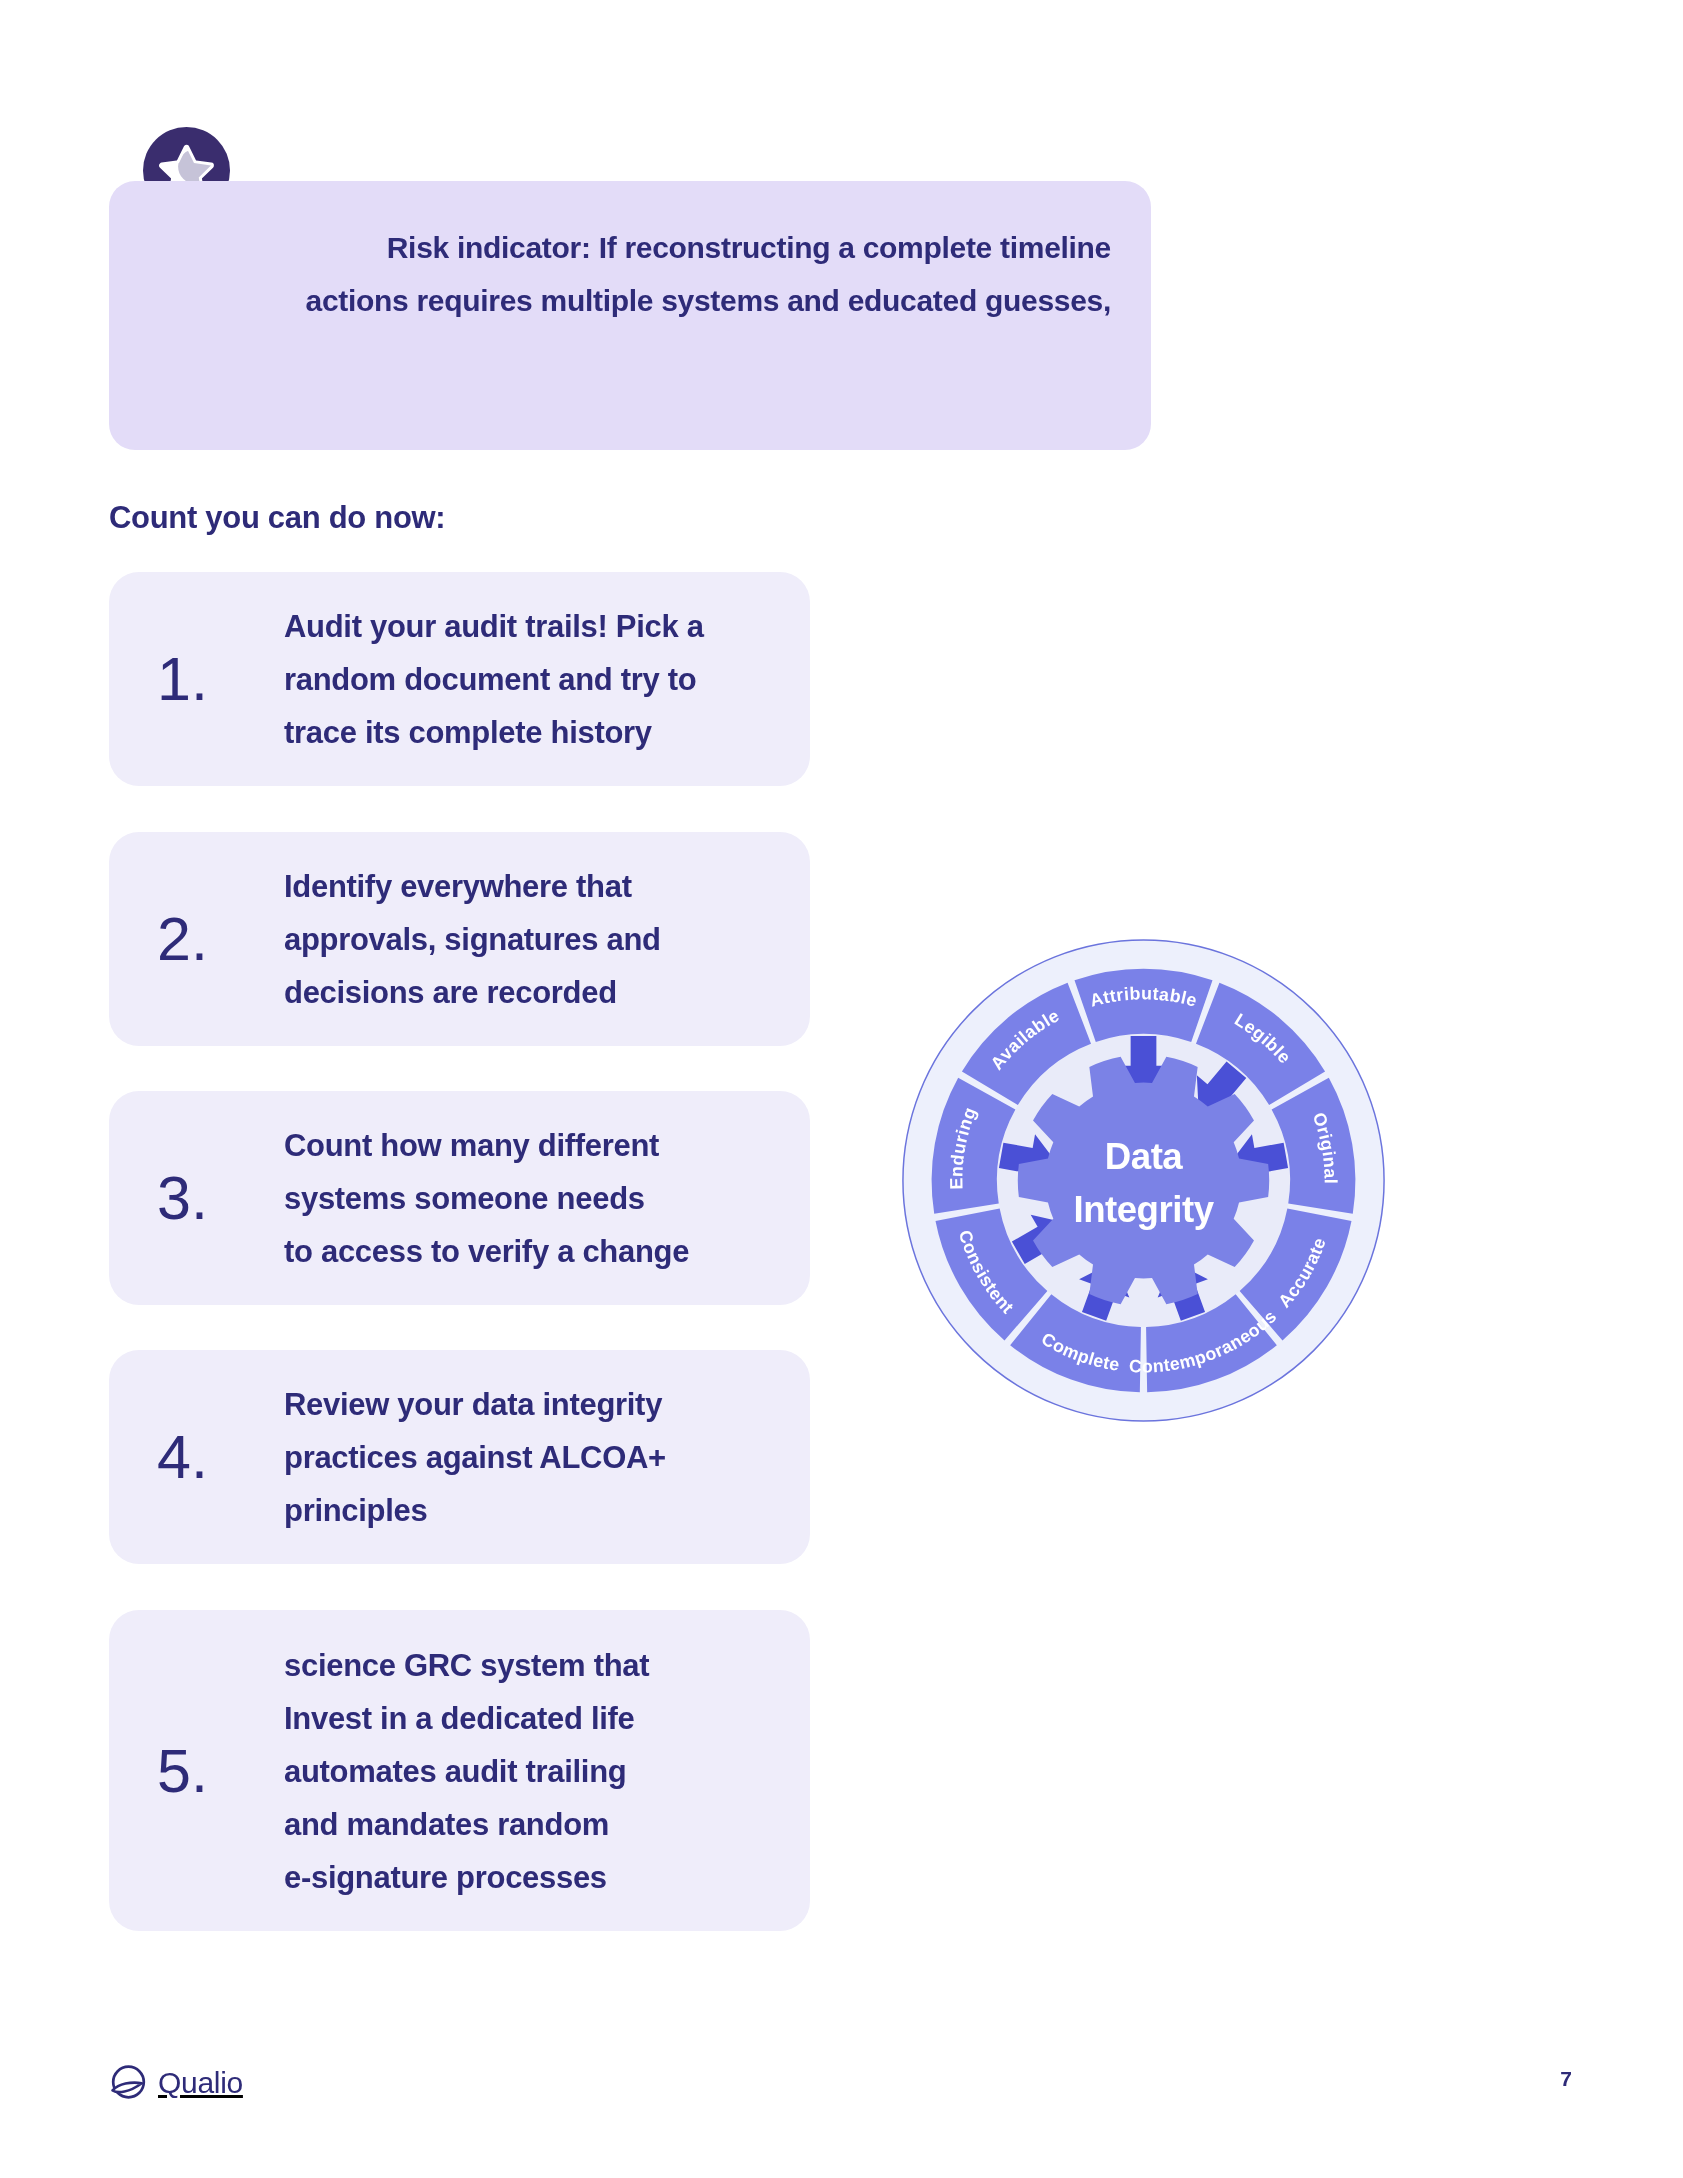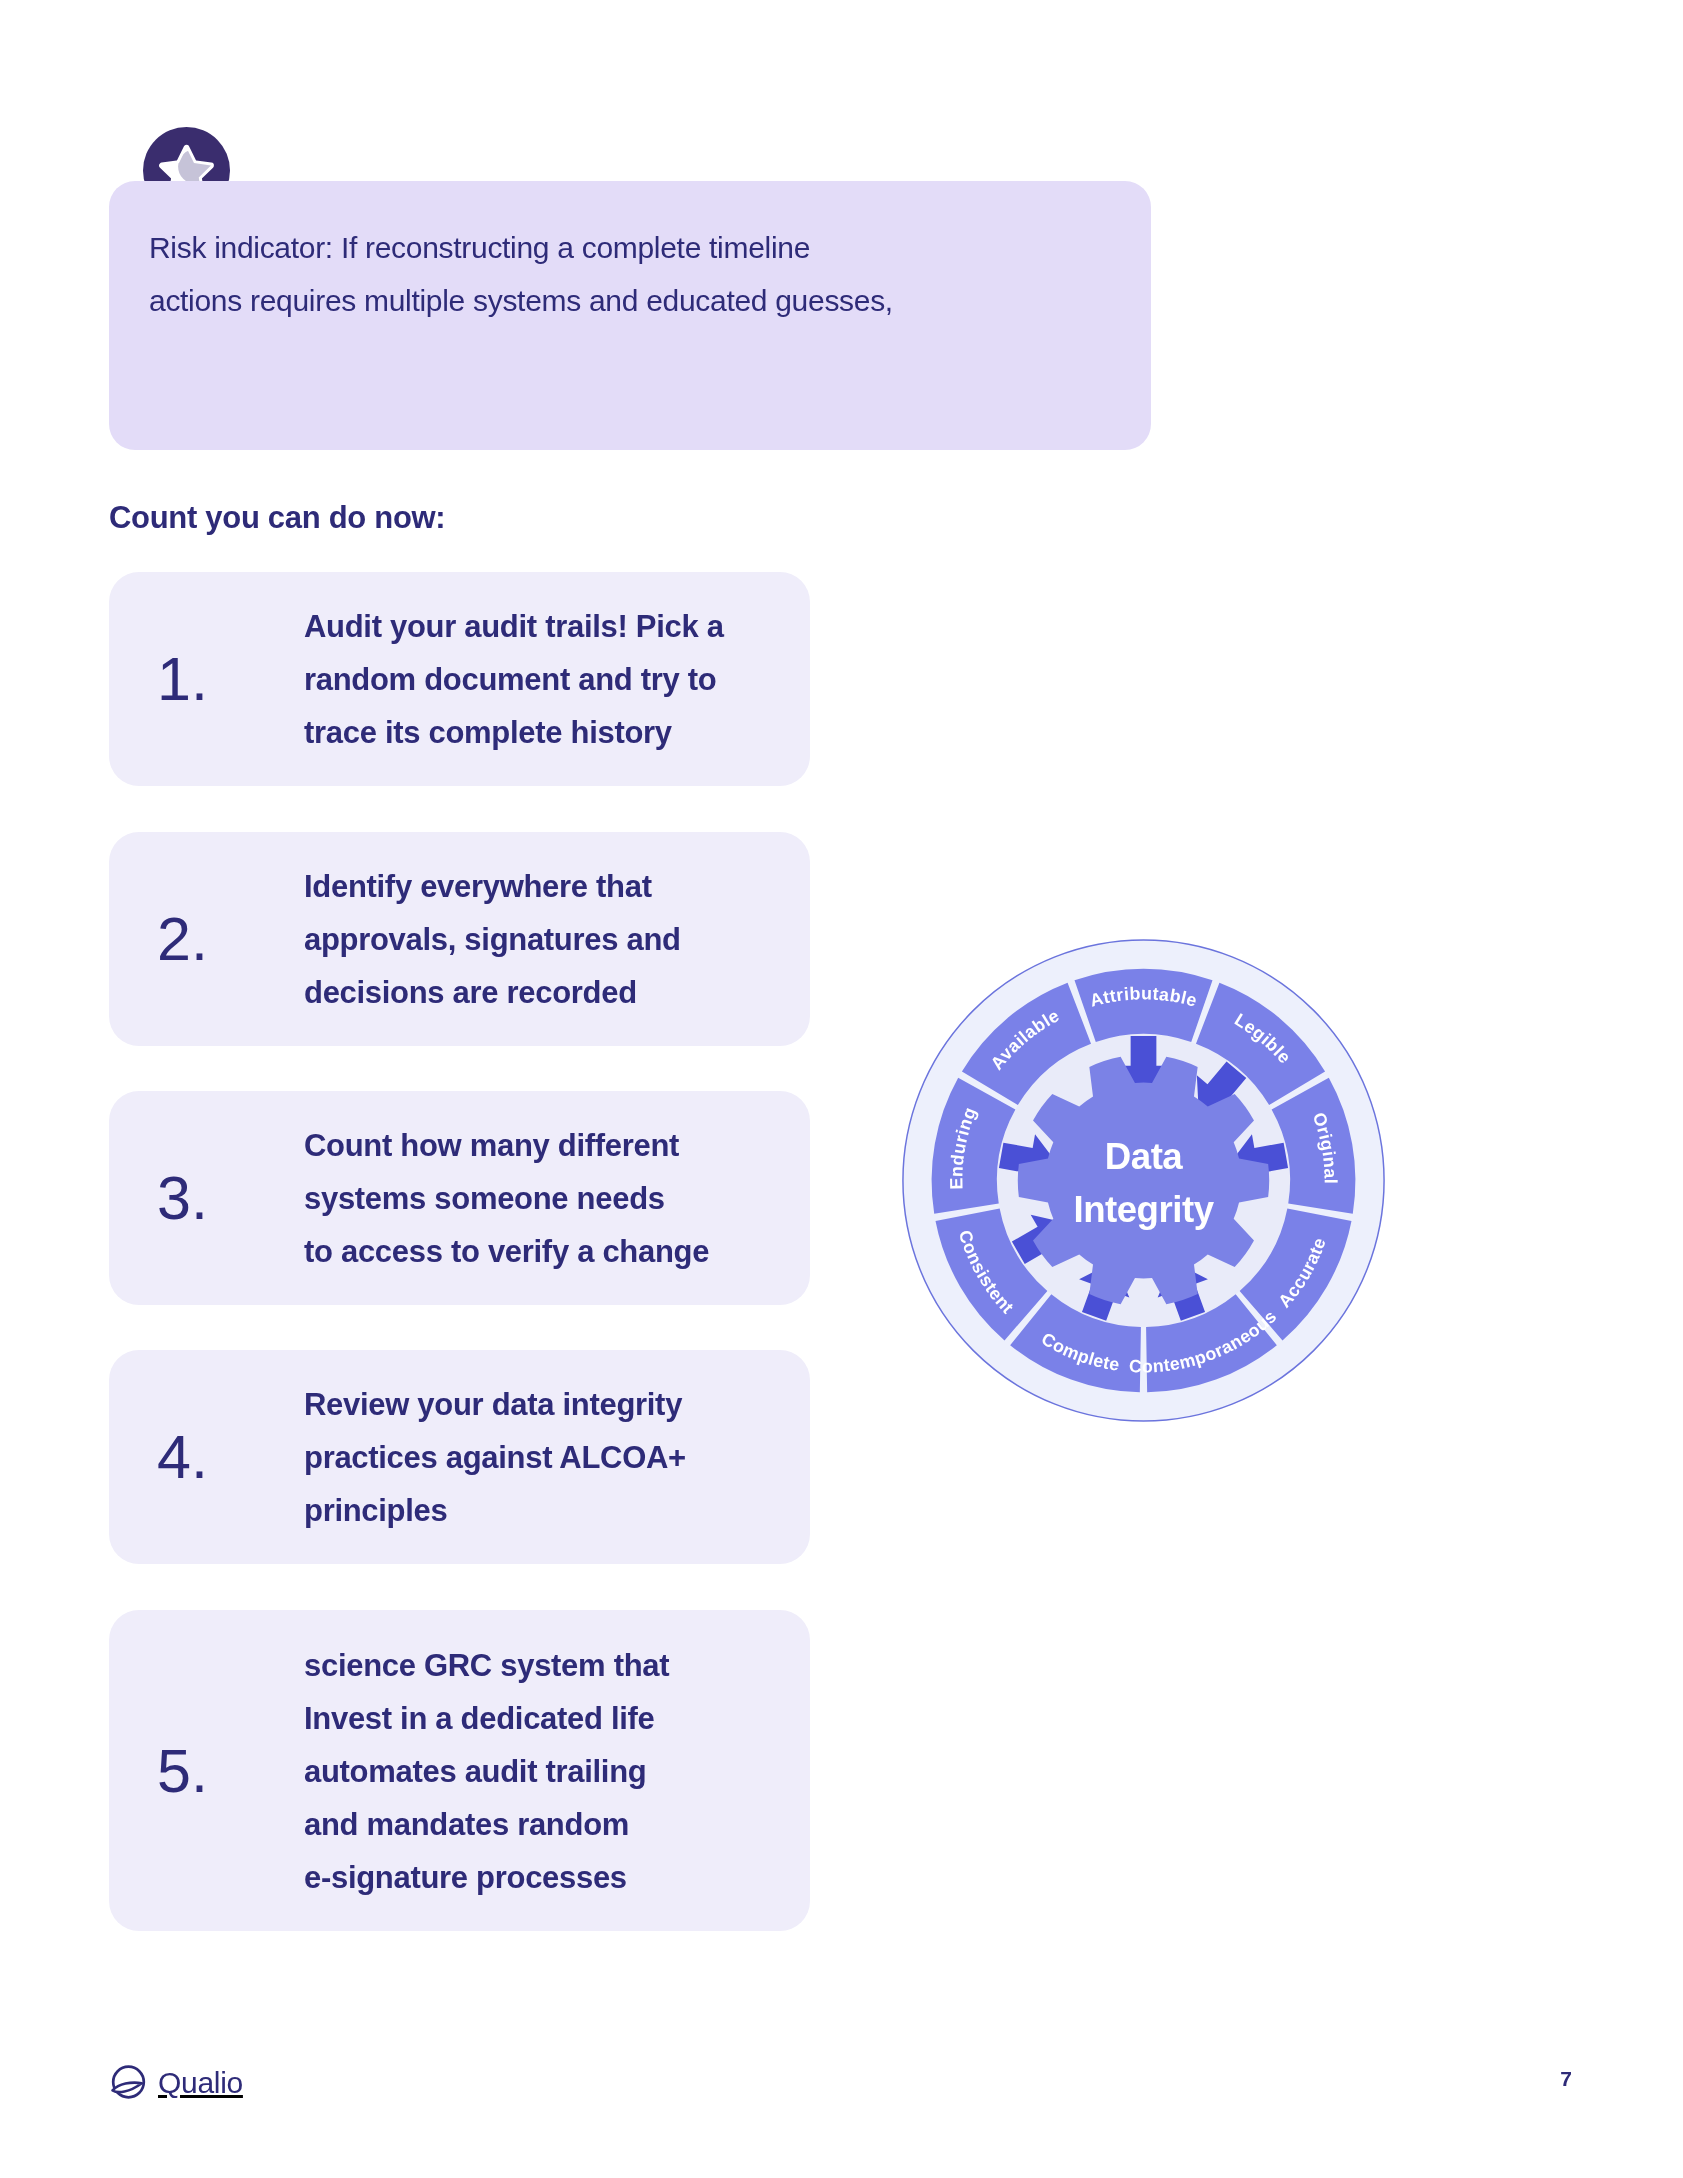--- a/index.html
+++ b/index.html
@@ -10,31 +10,31 @@
   }
   html,body{margin:0;padding:0;}
   body{font-family:"Liberation Sans","DejaVu Sans",sans-serif;background:#fff;}
   .page{position:relative;width:1683px;height:2178px;background:#ffffff;overflow:hidden;}
 
   .star-badge{position:absolute;left:143px;top:127px;width:87px;height:87px;}
 
   .callout{position:absolute;left:109px;top:181px;width:1042px;height:269px;
     background:var(--callout-bg);border-radius:26px;box-sizing:border-box;
     padding:40px 40px 0 40px;}
-  .callout-line{font-size:30px;font-weight:400;color:var(--navy);line-height:53px;
-    white-space:nowrap;letter-spacing:-0.3px;}
+  .callout-line{font-size:30px;font-weight:700;color:var(--navy);line-height:53px;
+    white-space:nowrap;letter-spacing:-0.3px;text-align:right;}
 
   .heading{position:absolute;left:109px;top:500px;font-size:31px;font-weight:700;
     color:var(--navy);letter-spacing:-0.3px;}
 
   .step-box{position:absolute;left:109px;width:701px;background:var(--box-bg);
     border-radius:30px;display:flex;align-items:center;}
   .step-num{position:absolute;left:48px;top:50%;transform:translateY(-50%);
     width:99px;font-size:61px;font-weight:400;color:var(--navy);}
-  .step-text{position:absolute;left:195px;top:50%;transform:translateY(-50%);}
+  .step-text{position:absolute;left:175px;top:50%;transform:translateY(-50%);}
   .step-line{font-size:31px;font-weight:600;color:var(--navy);line-height:53px;
     white-space:nowrap;letter-spacing:-0.3px;}
 
   .diagram{position:absolute;left:896px;top:933px;width:495px;height:495px;}
   .d-outer{fill:var(--d-outer);stroke:var(--d-border);stroke-width:1.5;}
   .d-inner{fill:var(--d-inner);}
   .seg{fill:var(--seg);}
   .seg-label{font-size:18px;font-weight:600;fill:var(--label);letter-spacing:0.4px;
     font-family:"Liberation Sans","DejaVu Sans",sans-serif;}
   .arrow{fill:var(--arrow);}

